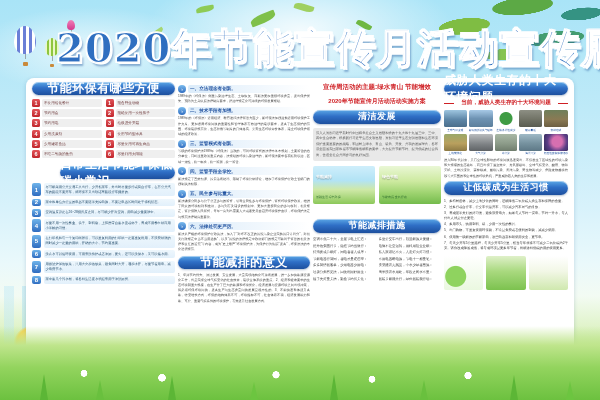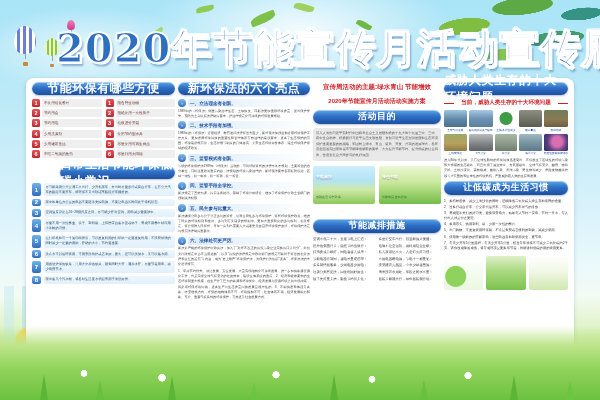--- a/index.html
+++ b/index.html
@@ -271,21 +271,20 @@
           <div class="tipbody">用微波炉加热饭菜，只用大火加热饭菜，避免同时大开，增加水开，尽量节省用电，减少电费节水。</div>
           </div>
         <div class="tip">
           <div class="tipnum">8</div>
           <div class="tipbody">家中备几个污水桶，将各种生活废水积起来用于冲洗厕所。</div>
           </div>
       </div>
     </div>
 
     <div class="col" id="col2">
-      <div class="pill">新环保法的六个亮点</div>
 
       <div class="sub">
         <div class="subArrow">›</div>
         <div class="subTitle">一、立法理念有创新。</div>
         </div>
       <div class="para">1989年的《环保法》侧重污染治理生态、土壤恢复、而新法更加重视环境质量，提出保护优先、预防为主并依据法律制度要求，把治理规定化可持续的环保发展规划。</div>
 
       <div class="sub">
         <div class="subArrow">›</div>
         <div class="subTitle">二、技术手段有加强。</div>
@@ -309,27 +308,28 @@
         <div class="subTitle">五、民主参与比重大。</div>
         </div>
       <div class="para">新法确保公民参与公平公正参与的监督，引导全民性参与环境保护，监督环境保护政策，增进了民众的环境权利和意识，参与到有关建设的规划中。更加大重视民众的参与权利，相关规定，监控保障人民监督，每年一度列出需要人大或者委员会召开环境保护会议，环境保护法定与规范法律制度重要化。</div>
 
       <div class="sub">
         <div class="subArrow">›</div>
         <div class="subTitle">六、法律处罚更严厉。</div>
         </div>
       <div class="para">新法从严格的环境保护行政执法，加入了"对环不改正的按照污染企业实施按日计罚分"，对相关行政规定中当不当用措施"，以及"按照的法律规定中政府部门的规定可能对于监管的相关法律和责任的追究"等内容，成为"史上最严"环境保护法，为保护行为依据"提高"，环保法法的本化道德规范。</div>
 
+      <div class="pill" style="margin-top:3px;">节能减排的意义</div>
       <div class="para">1、坚持节约优先、清洁发展、安全发展，大量实现结构化可持续发展，进一步加快能源资源化工作，也是实现全球气候变化的社会效益，建设全体系统的重点。2、经济和健康要求的生态环境明显大规模，在生产什了巨大的能源和环境优化，经济发展与资源环境之间出现冲突，将必须环保环境问题，提高生产与生态质量问题发展是根本性的。3、不能快速整体提升高能，转变增长方式，环保的结构体系不可，环境指标不可，社会体系不稳，经济发展能力和能、可控、重要气候条件的环境保护，有效提升社会发展方式。</div>
     </div>
 
     <div class="col" id="col3">
       <div class="theme">宣传周活动的主题:绿水青山 节能增效</div>
       <div class="planTitle">2020年节能宣传月活动活动实施方案</div>
-      <div class="pill wide">活动目的</div>
+      <div class="pill wide">清洁发展</div>
       <div class="graybox">深入人贯彻习近平新时代中国特色社会主义思想和党的十九大和十九届三中、三中、四中全会精神，积极践行习近平生态文明思想，贯彻习近平生态文明思想和生态环境保护重要重要的的战略，牢固树立绿水、青山、银色、开发、共享的发展理念，各环境全面落实国家和省市节能降低能耗的要求，大力提升节能节约、提升低碳的社会风尚，营造全社会共同参与的良好氛围。</div>
 
       <div class="photos2">
         <div class="ph ph1">
           <div class="phcap">节能减排</div>
           <div class="phcap2">低碳生活 绿色环保</div>
         </div>
         <div class="ph ph2">
           <div class="phcap">绿色节能</div>
           <div class="phcap2">节能有我 全民行动</div>

